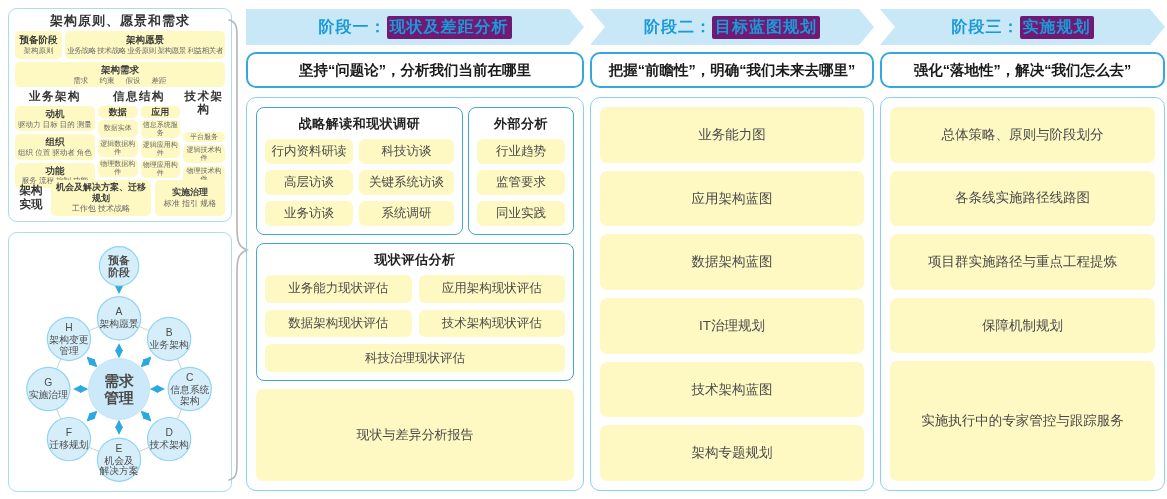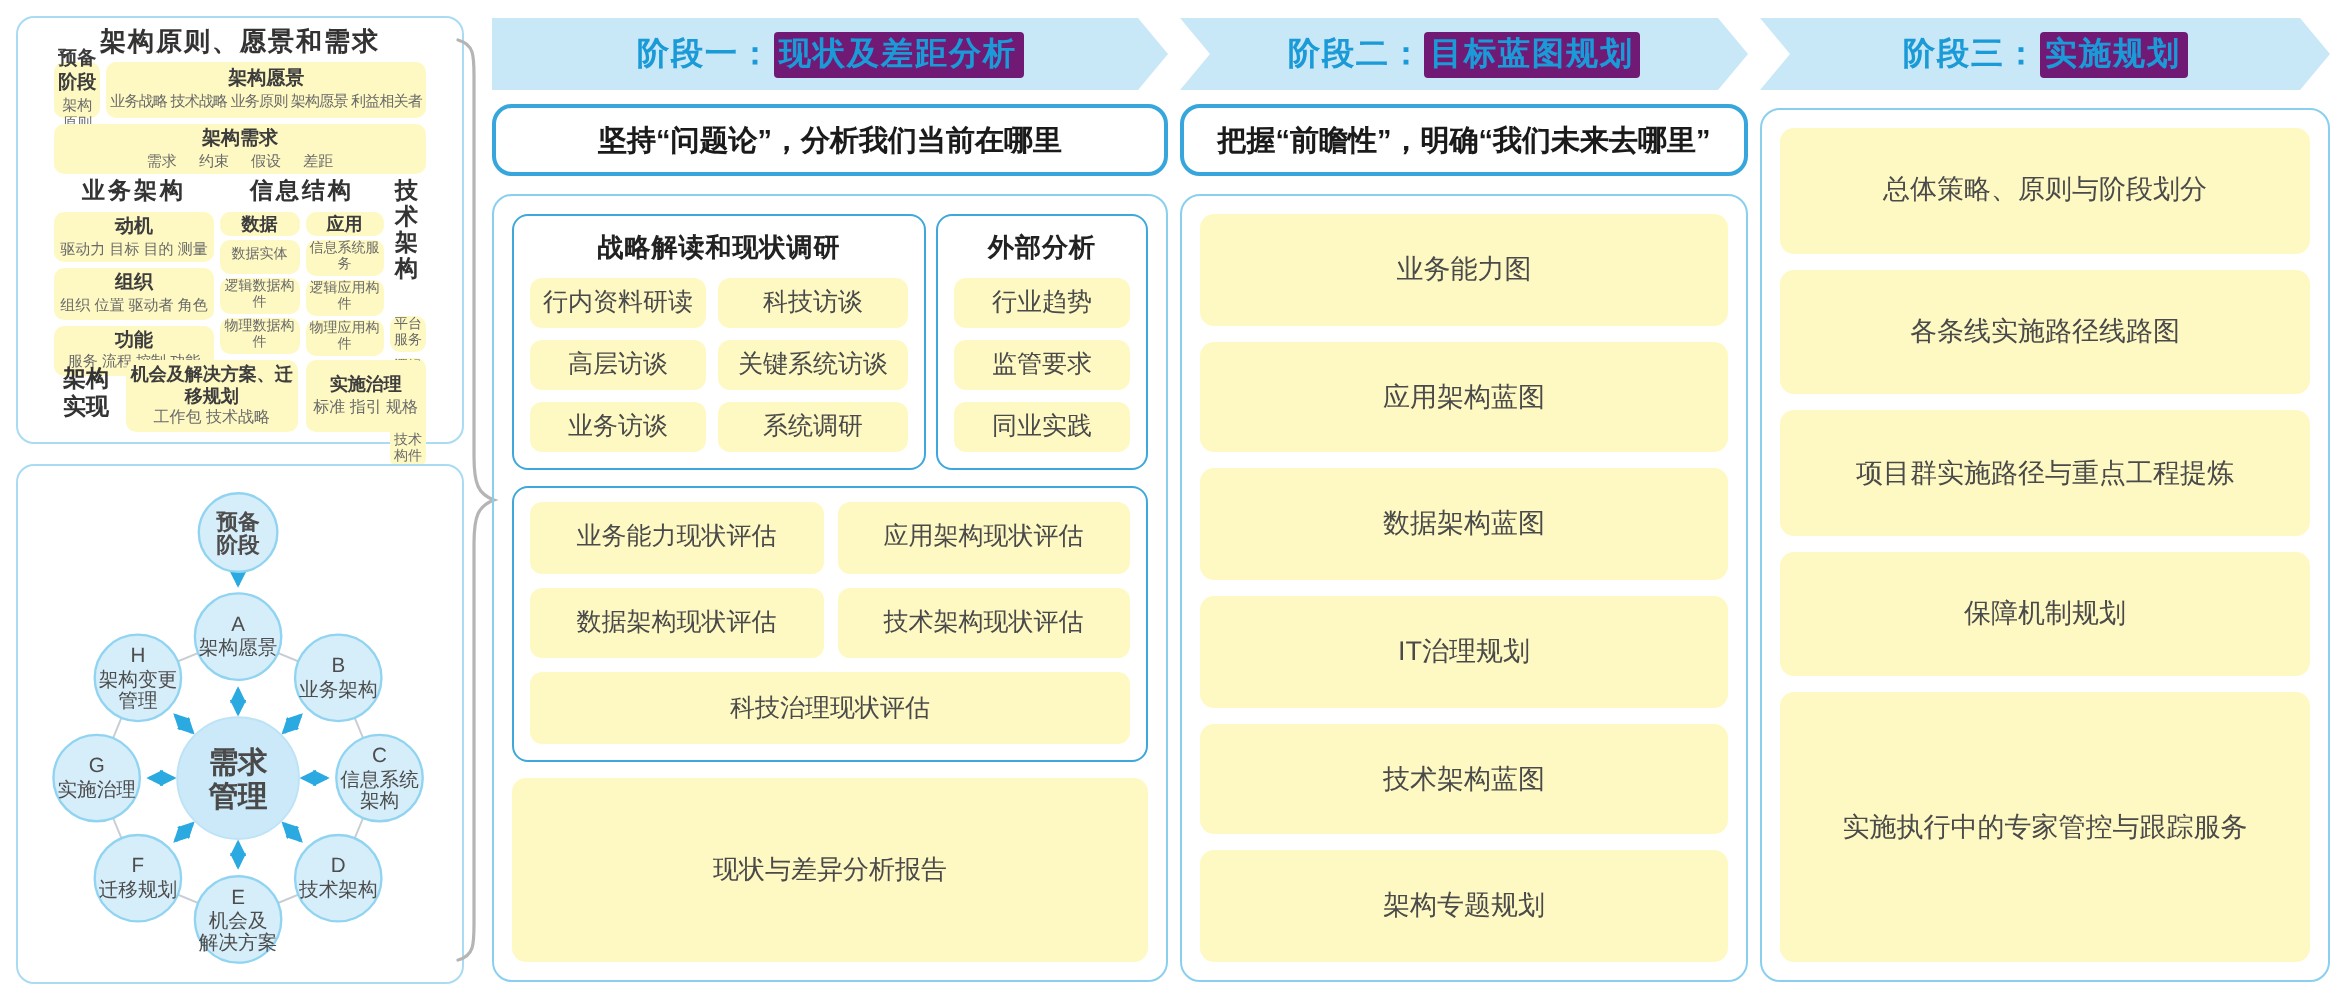--- a/index.html
+++ b/index.html
@@ -1,21 +1,21 @@
 <!DOCTYPE html>
 <html><head>
 <meta charset="utf-8">
 <style>
   * { box-sizing: border-box; }
   body { margin:0; background:#fff; font-family:"Liberation Sans", sans-serif; }
   .stage { position:relative; width:1167px; height:499px; background:#fff; overflow:hidden; }
 
   
   .panel { position:absolute; background:#fff; border:1.5px solid #A9DBF3; border-radius:9px; }
-  .panel-top { left:8px; top:8px; width:224px; height:214px; padding:4px 18px 5px; display:flex; flex-direction:column; gap:3px; }
+  .panel-top { left:8px; top:8px; width:224px; height:214px; padding:4px 6px 5px; display:flex; flex-direction:column; gap:3px; }
   .panel-bottom { left:8px; top:232px; width:224px; height:260px; padding:2px; }
 
   .pt-title { font-size:13px; font-weight:bold; color:#333; text-align:center; letter-spacing:1px; line-height:15px; }
   .chip { background:#fef9c3; border-radius:5px; }
   .chip-col { display:flex; flex-direction:column; align-items:center; justify-content:center; padding:2px; }
   .chip-col b { font-size:9.5px; color:#3d3d3d; line-height:1.25; text-align:center; }
   .chip-col span { font-size:7.5px; color:#6a6a6a; line-height:1.25; text-align:center; }
 
   .pt-row1 { display:flex; gap:3px; height:28px; }
   .prep-box { width:50px; }
@@ -278,20 +278,21 @@
           <div class="sub-box external">
             <div class="sub-box-title">外部分析</div>
             <div class="external-list">
               <div class="gray-box">行业趋势</div>
               <div class="gray-box">监管要求</div>
               <div class="gray-box">同业实践</div>
             </div>
           </div>
         </div>
         <div class="sub-box assessment">
+          <div class="sub-box-title">现状评估分析</div>
           <div class="assess-grid">
             <div class="gray-box">业务能力现状评估</div>
             <div class="gray-box">应用架构现状评估</div>
             <div class="gray-box">数据架构现状评估</div>
             <div class="gray-box">技术架构现状评估</div>
             <div class="gray-box assess-full">科技治理现状评估</div>
           </div>
         </div>
         <div class="gray-box report-box">现状与差异分析报告</div>
       </div>
@@ -311,20 +312,21 @@
         <div class="gray-box phase-item">技术架构蓝图</div>
         <div class="gray-box phase-item">架构专题规划</div>
       </div>
     </div>
 
     <div class="phase phase-3">
       <div class="band band-notch">
         <span>阶段三：</span>
           <span class="hl">实施规划</span>
       </div>
+      <div class="subtitle">强化“落地性”，解决“我们怎么去”</div>
       <div class="content">
         <div class="gray-box phase-item">总体策略、原则与阶段划分</div>
         <div class="gray-box phase-item">各条线实施路径线路图</div>
         <div class="gray-box phase-item">项目群实施路径与重点工程提炼</div>
         <div class="gray-box phase-item">保障机制规划</div>
         <div class="gray-box phase-item tall">实施执行中的专家管控与跟踪服务</div>
       </div>
     </div>
 
   </main>

